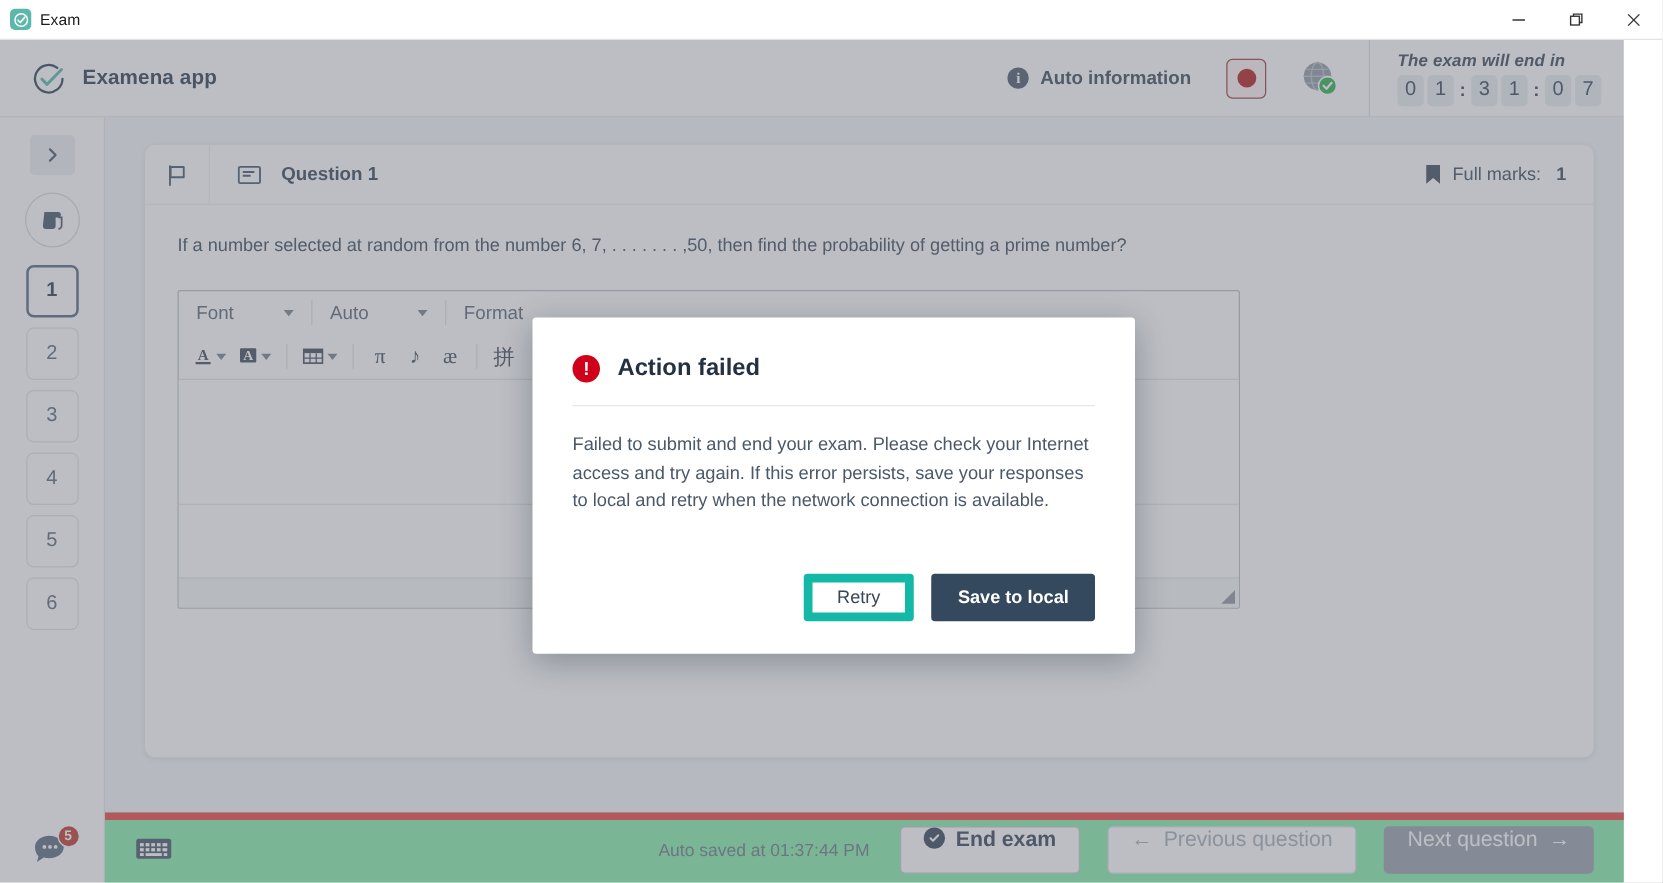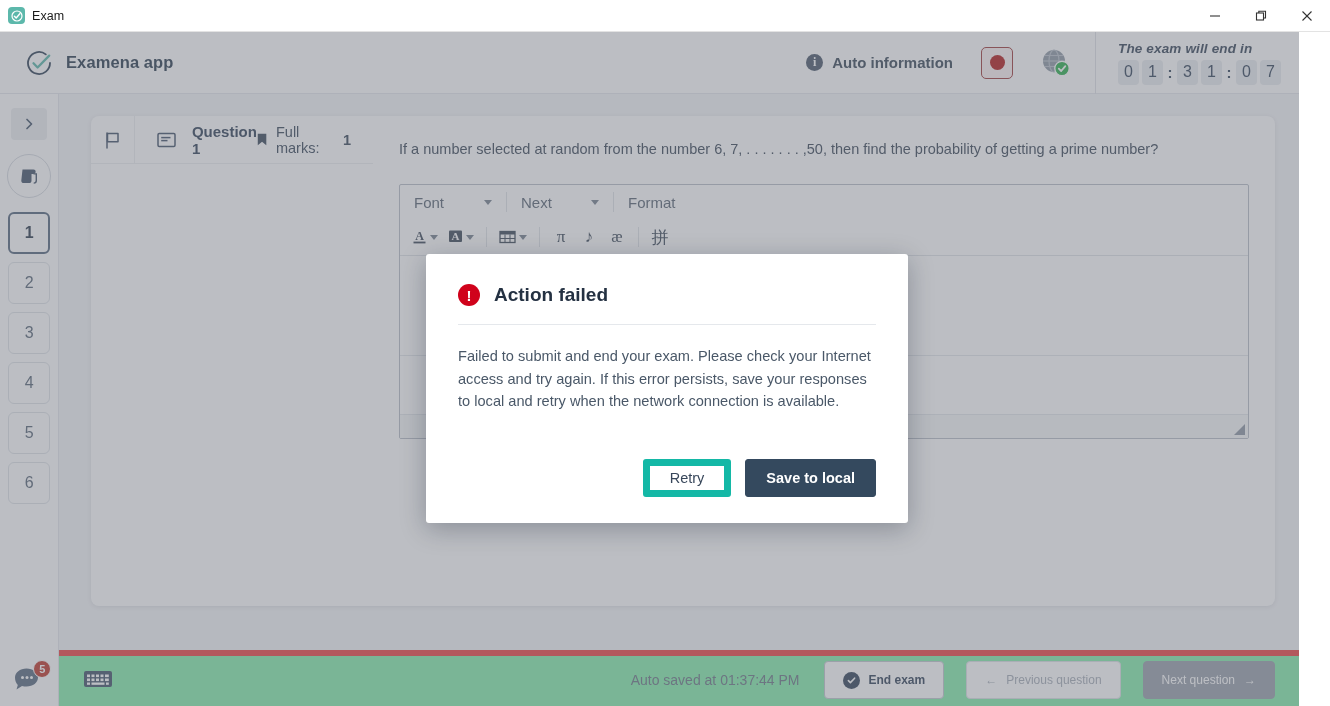--- a/index.html
+++ b/index.html
@@ -146,21 +146,21 @@
   .main {
     flex: 1; background: #f4f5f7;
     display: flex; flex-direction: column;
     position: relative;
   }
   .content-area { flex: 1; padding: 22px 24px 0 32px; overflow: hidden; }
 
   .qcard {
     background: #ffffff; border-radius: 8px;
     box-shadow: 0 1px 4px rgba(25,35,55,0.10);
-    min-height: 490px; display: flex; flex-direction: row;
+    min-height: 490px; display: flex; flex-direction: column;
   }
   .qcard-head {
     height: 48px; display: flex; align-items: center;
     border-bottom: 1px solid #eceef1;
   }
   .qhead-flag {
     width: 52px; height: 48px; display: flex; align-items: center; justify-content: center;
     border-right: 1px solid #eceef1; cursor: pointer;
   }
   .qhead-note { margin-left: 22px; display: flex; align-items: center; cursor: pointer;}
@@ -217,22 +217,22 @@
 
   
   .bottombar {
     height: 62px; background: #86efac;
     border-top: 6px solid #ef4444;
     display: flex; align-items: center; padding: 0 24px 8px 24px;
   }
   .kbd-ico { width: 30px; height: 24px; cursor: pointer; }
   .autosave { margin-left: auto; font-size: 14px; color: #6d7887; }
   .btn {
-    height: 38px; border-radius: 4px; font-size: 12px;
-    display: inline-flex; align-items: center; justify-content: center;
+    height: 38px; border-radius: 4px; font-size: 17px;
+    display: inline-flex; justify-content: center;
     gap: 9px; cursor: pointer; padding: 0 18px; font-weight: 600;
   }
   .btn-end {
     margin-left: 24px; background: #ffffff; border: 1px solid #c2c8d0; color: #33445a;
   }
   .btn-prev {
     margin-left: 22px; background: #ffffff; border: 1px solid #dde1e6; color: #a7aeb8;
     font-weight: 500;
   }
   .btn-next {
@@ -439,21 +439,21 @@
 
             <div class="editor">
               <div class="ed-toolbar">
                 <div class="ed-row">
                   <div class="ed-sel">
                     <span class="cap">Font</span>
                     <span class="caret"></span>
                   </div>
                   <span class="ed-div"></span>
                   <div class="ed-sel">
-                    <span class="cap">Next</span>
+                    <span class="cap">Auto</span>
                     <span class="caret"></span>
                   </div>
                   <span class="ed-div"></span>
                   <div class="ed-sel">
                     <span class="cap">Format</span>
                   </div>
                 </div>
 
                 <div class="ed-row r2">
                   <div class="ed-btn">

